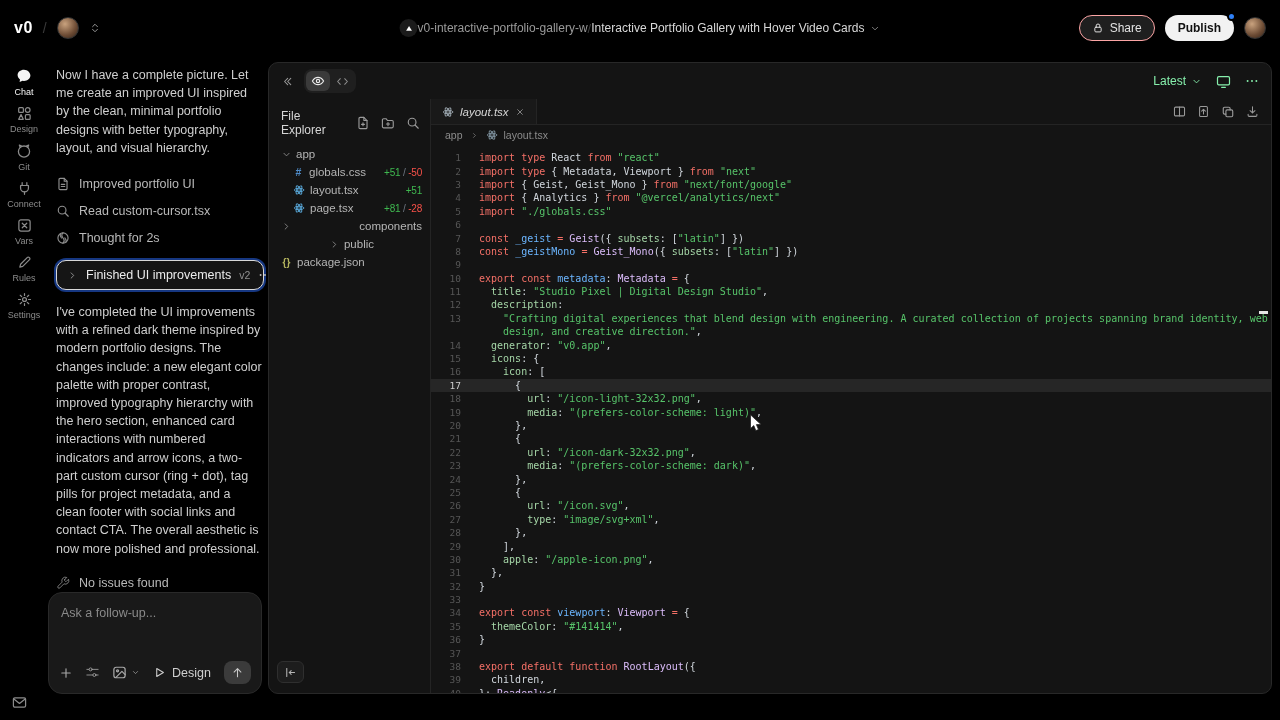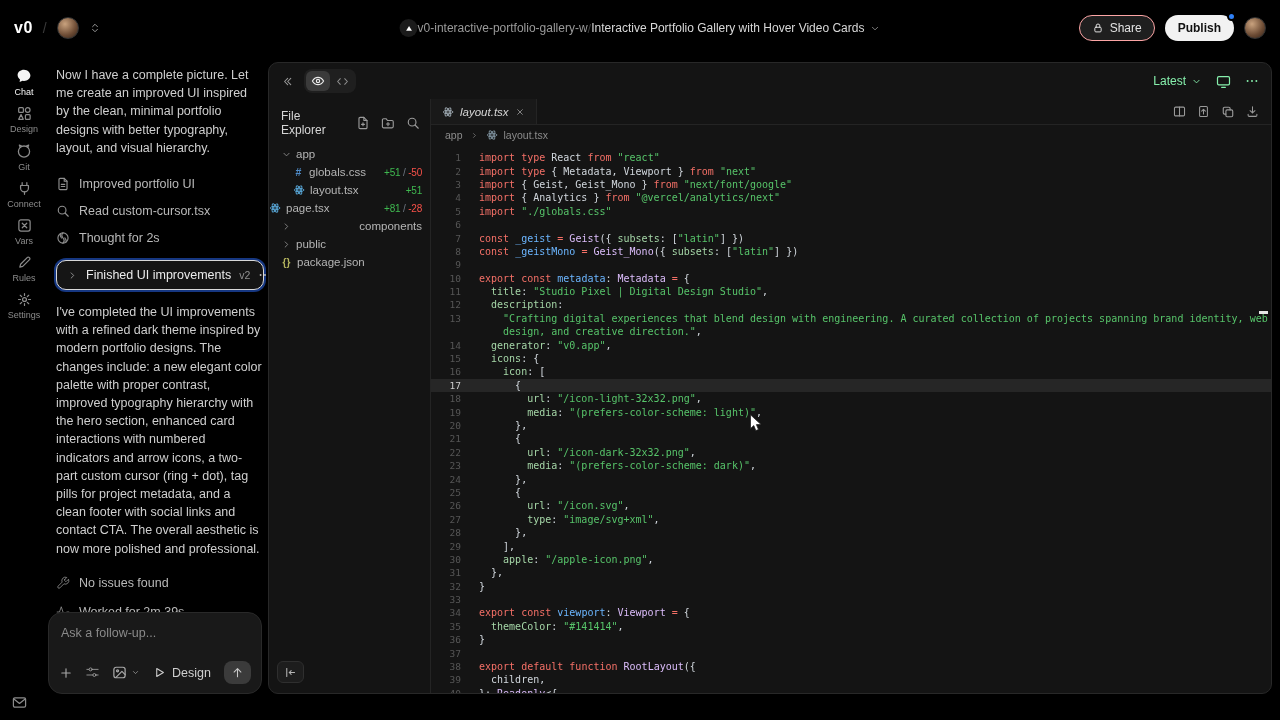--- a/index.html
+++ b/index.html
@@ -41,21 +41,21 @@
   .task-card .chev { color:#9a9a9a; }
   .task-label { font-size:12.5px; color:#ececec; flex:0 0 auto; }
   .task-ver { font-size:10.5px; color:#8f8f8f; }
   .task-more { margin-left:auto; color:#bdbdbd; }
   .msg2 { margin-top:13px; }
   .statusline { display:flex; align-items:center; gap:9px; font-size:12.5px; color:#b9b9b9; margin-top:9px; height:20px; }
   .statusline .ic { color:#9a9a9a; }
   .statusline.first { margin-top:15px; }
   .actions { display:flex; align-items:center; gap:13px; margin-top:7px; color:#9a9a9a; }
   .actions .ic { cursor:pointer; }
-  .followup { position:absolute; left:0; bottom:26px; width:214px; height:82px; background:#191919; border:1px solid #292929; border-radius:14px; padding:10px 12px; }
+  .followup { position:absolute; left:0; bottom:26px; width:214px; height:102px; background:#191919; border:1px solid #292929; border-radius:14px; padding:10px 12px; }
   .followup input { width:100%; background:transparent; border:none; outline:none; color:#cfcfcf; font-size:12.5px; font-family:"Liberation Sans", sans-serif; }
   .followup input::placeholder { color:#8a8a8a; }
   .fu-row { position:absolute; left:10px; right:10px; bottom:9px; display:flex; align-items:center; gap:12px; color:#a8a8a8; }
   .fu-img { display:flex; align-items:center; gap:3px; }
   .fu-design { display:flex; align-items:center; gap:6px; font-size:12.5px; color:#cfcfcf; }
   .fu-send { margin-left:auto; width:27px; height:23px; border-radius:8px; background:#3b3b3b; display:flex; align-items:center; justify-content:center; color:#c9c9c9; cursor:pointer; }
 
   
   .panel { position:absolute; left:268px; top:62px; width:1004px; height:632px; background:#141414; border:1px solid #282828; border-radius:10px; overflow:hidden; }
   .panel-header { height:36px; display:flex; align-items:center; padding:0 12px; gap:10px; }
@@ -466,41 +466,41 @@
               <svg width="12" height="12" viewBox="0 0 16 16" fill="none" stroke="currentColor" stroke-width="1.3" stroke-linecap="round" stroke-linejoin="round">
                 <ellipse cx="8" cy="8" rx="6.2" ry="2.4"></ellipse>
                 <ellipse cx="8" cy="8" rx="6.2" ry="2.4" transform="rotate(60 8 8)"></ellipse>
                 <ellipse cx="8" cy="8" rx="6.2" ry="2.4" transform="rotate(120 8 8)"></ellipse>
                 <circle cx="8" cy="8" r="1" fill="currentColor" stroke="none"></circle>
               </svg>
             </span>
             <span>layout.tsx</span>
             <span class="diff"><span class="da">+51</span></span>
           </div>
-          <div class="tree-row" style="">
+          <div class="tree-row" style="padding-left: 24px;">
             <span class="ficon react ic">
               <svg width="12" height="12" viewBox="0 0 16 16" fill="none" stroke="currentColor" stroke-width="1.3" stroke-linecap="round" stroke-linejoin="round">
                 <ellipse cx="8" cy="8" rx="6.2" ry="2.4"></ellipse>
                 <ellipse cx="8" cy="8" rx="6.2" ry="2.4" transform="rotate(60 8 8)"></ellipse>
                 <ellipse cx="8" cy="8" rx="6.2" ry="2.4" transform="rotate(120 8 8)"></ellipse>
                 <circle cx="8" cy="8" r="1" fill="currentColor" stroke="none"></circle>
               </svg>
             </span>
             <span>page.tsx</span>
             <span class="diff"><span class="da">+81</span><span class="ds"> / </span><span class="dd">-28</span></span>
           </div>
           <div class="tree-row" style="padding-left: 12px; justify-content: space-between;">
             <span class="chev ic">
               <svg width="11" height="11" viewBox="0 0 16 16" fill="none" stroke="currentColor" stroke-width="1.3" stroke-linecap="round" stroke-linejoin="round">
                 <path d="M6 4.2 9.8 8 6 11.8"></path>
               </svg>
             </span>
             <span>components</span>
           </div>
-          <div class="tree-row" style="padding-left: 12px;">
+          <div class="tree-row" style="padding-left: 12px; justify-content: center;">
             <span class="chev ic">
               <svg width="11" height="11" viewBox="0 0 16 16" fill="none" stroke="currentColor" stroke-width="1.3" stroke-linecap="round" stroke-linejoin="round">
                 <path d="M6 4.2 9.8 8 6 11.8"></path>
               </svg>
             </span>
             <span>public</span>
           </div>
           <div class="tree-row" style="padding-left: 12px;">
             <span class="ficon brace">{}</span>
             <span>package.json</span>

